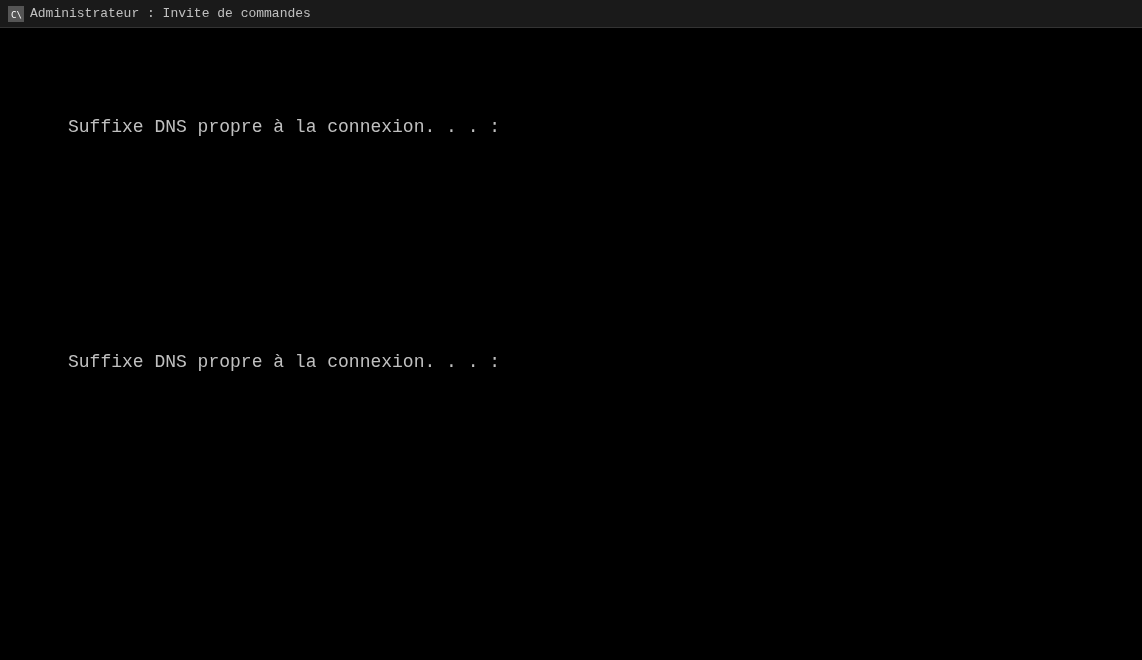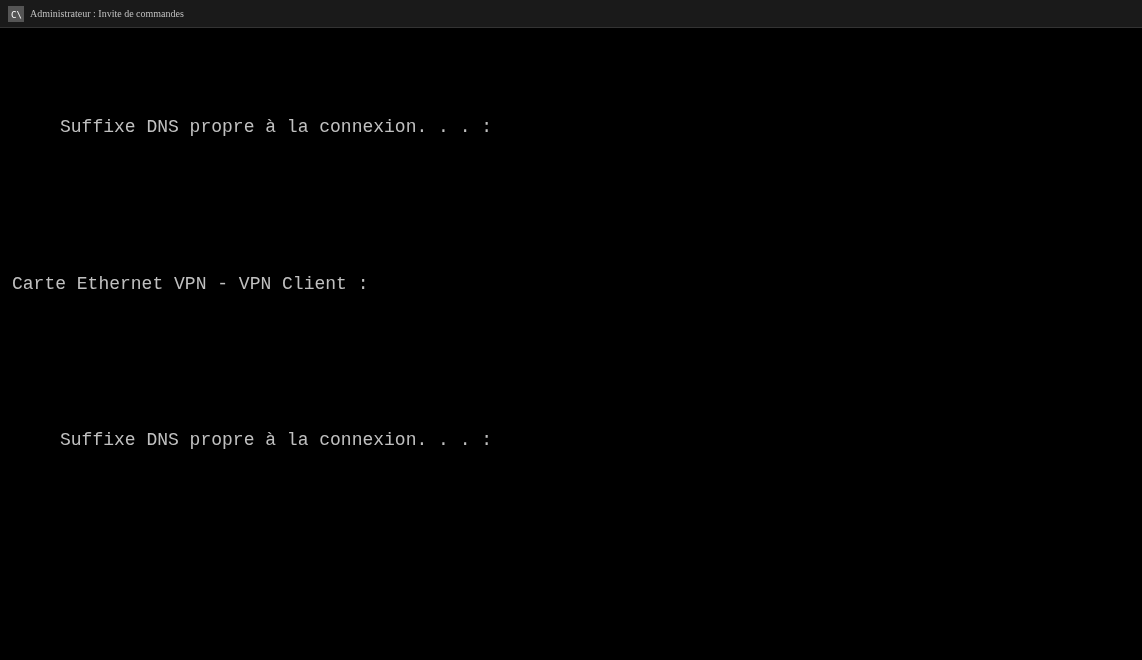--- a/index.html
+++ b/index.html
@@ -32,33 +32,34 @@
       width: 16px;
       height: 16px;
       background: #555;
       display: flex;
       align-items: center;
       justify-content: center;
       font-size: 10px;
     }
 
     .title-bar-text {
-      font-family: Liberation Serif, serif;
-      font-size: 10px;
+      font-family: Liberation Mono, monospace;
+      font-size: 13px;
       color: #c0c0c0;
     }
 
     .terminal-content {
       padding: 8px 12px;
       line-height: 1.45;
       white-space: pre;
     }
 
     .line {
       display: block;
+      margin-left: 8px;
     }
 
     .indent {
       padding-left: 48px;
     }
   </style>
 </head>
 <body>
 
 <div class="title-bar">
@@ -68,21 +69,20 @@
       <text x="2" y="11" font-size="9" fill="#fff" font-family="monospace">C\</text>
     </svg>
   </div>
   <span class="title-bar-text">Administrateur : Invite de commandes</span>
 </div>
 
 <div class="terminal-content">
 
   <span class="line indent">Suffixe DNS propre à la connexion. . . :</span>
   <span class="line">&nbsp;</span>
-  <span class="line">Carte Ethernet VPN - VPN Client :</span>
   <span class="line">&nbsp;</span>
   <span class="line indent">Suffixe DNS propre à la connexion. . . :</span>
   <span class="line">&nbsp;</span>
   
   
   
   
   
   
   

